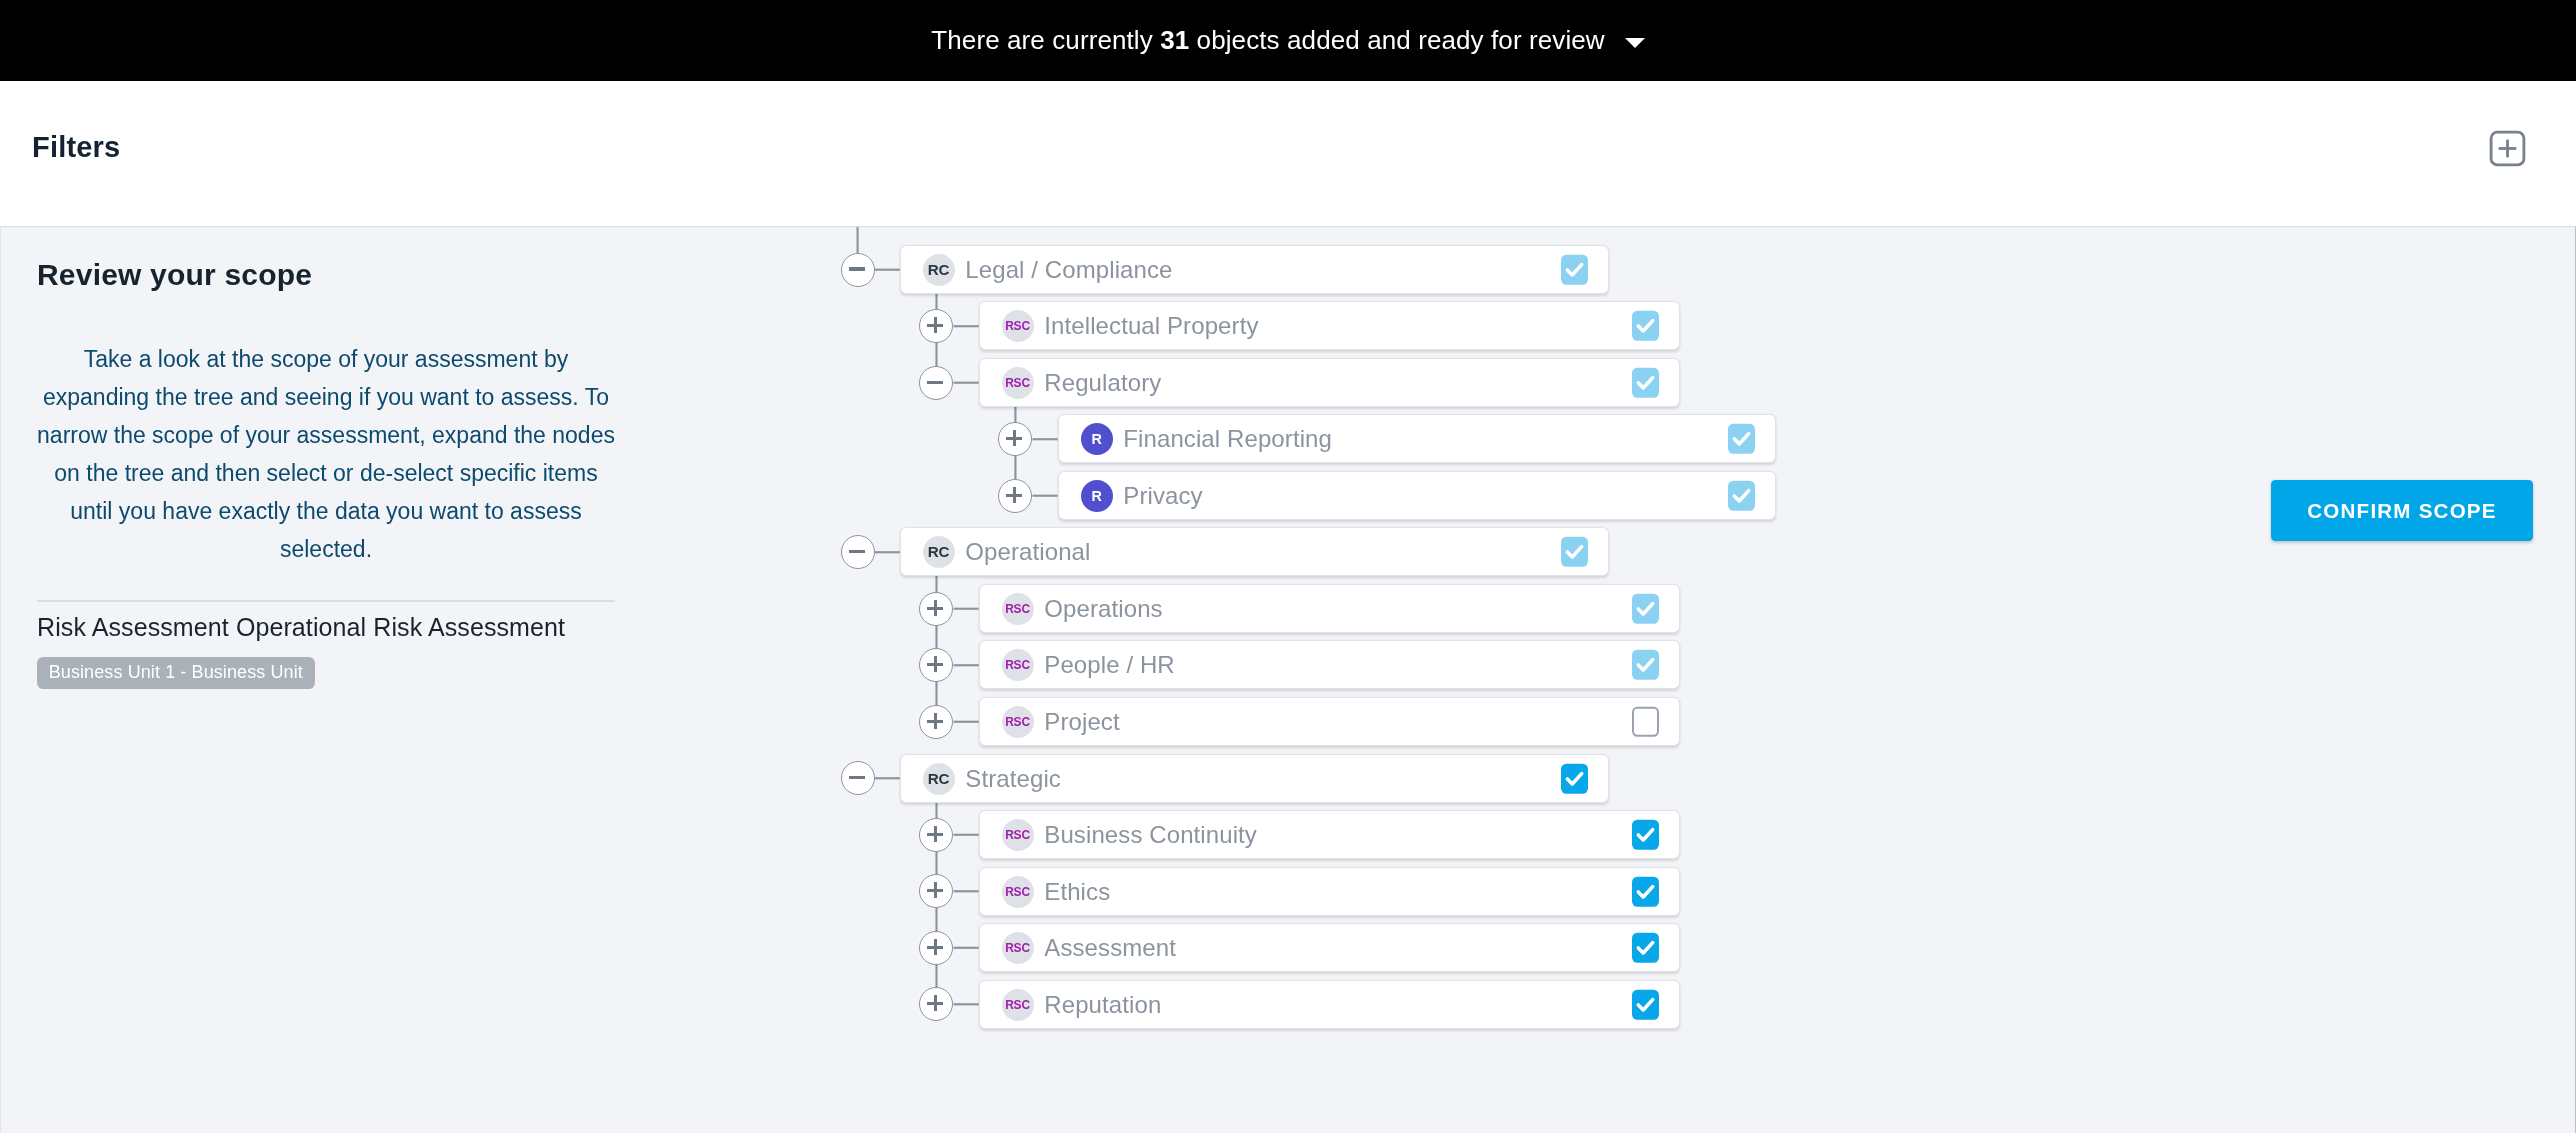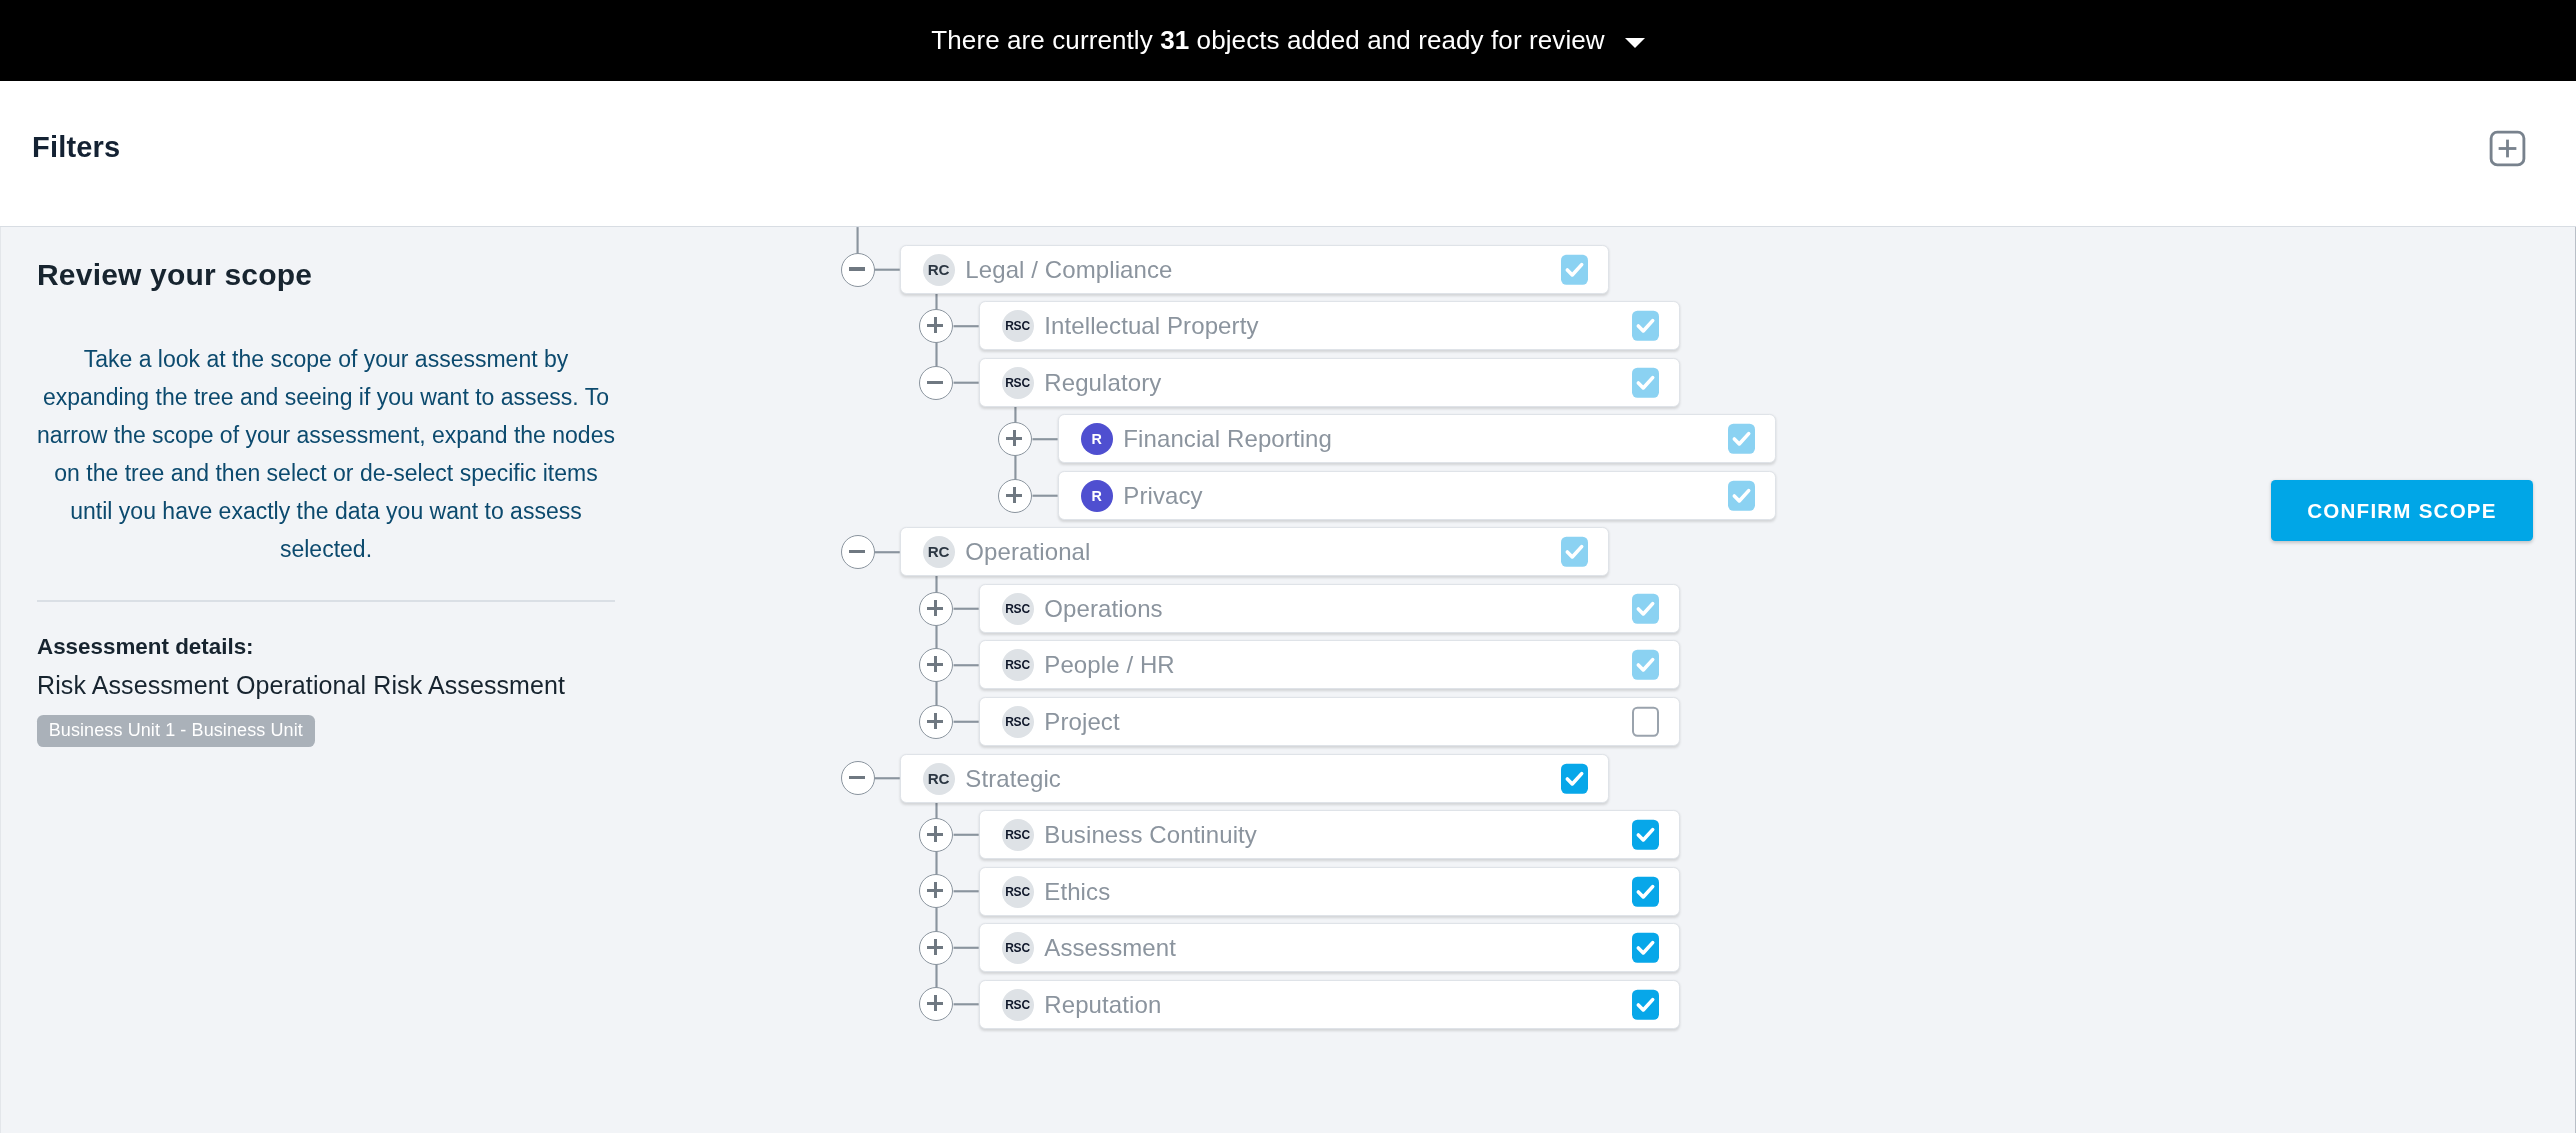--- a/index.html
+++ b/index.html
@@ -171,21 +171,21 @@
     width: 32px; height: 32px;
     border-radius: 50%;
     display: flex;
     align-items: center;
     justify-content: center;
     font-size: 13.5px;
     font-weight: bold;
     letter-spacing: -0.2px;
   }
   .badge-rc  { background: #dee2e6; color: #2b3642; font-size: 15.2px; }
-  .badge-rsc { background: #dee2e6; color: #0f172a; font-size: 12px; }
+  .badge-rsc { background: #dee2e6; color: #a21caf; font-size: 12px; }
   .badge-r   { background: #4f4fd0; color: #ffffff; font-size: 14.4px; }
 
   .node-label {
     margin-left: 10.8px;
     font-size: 24px;
     color: #8b949e;
     white-space: nowrap;
     letter-spacing: 0.1px;
   }
 
@@ -253,21 +253,20 @@
       </svg>
     </div>
   </div>
 
   <div class="content">
 
     <div class="side">
       <div class="side-title">Review your scope</div>
       <div class="side-body">Take a look at the scope of your assessment by expanding the tree and seeing if you want to assess. To narrow the scope of your assessment, expand the nodes on the tree and then select or de-select specific items until you have exactly the data you want to assess selected.</div>
       <div class="side-rule"></div>
-      <div class="side-label">Assessment details:</div>
       <div class="side-assessment">Risk Assessment Operational Risk Assessment</div>
       <div class="side-chip">Business Unit 1 - Business Unit</div>
     </div>
 
     <button class="confirm-btn">CONFIRM SCOPE</button>
 
     <div class="tree">
       <svg class="tree-svg" width="2576" height="907" aria-hidden="true" viewBox="0 0 2872 1011">
           <line x1="1043" y1="47.5" x2="1043" y2="173.5" stroke="#8a949e" stroke-width="2.4"></line>
           <line x1="1131" y1="173.5" x2="1131" y2="299.5" stroke="#8a949e" stroke-width="2.4"></line>

